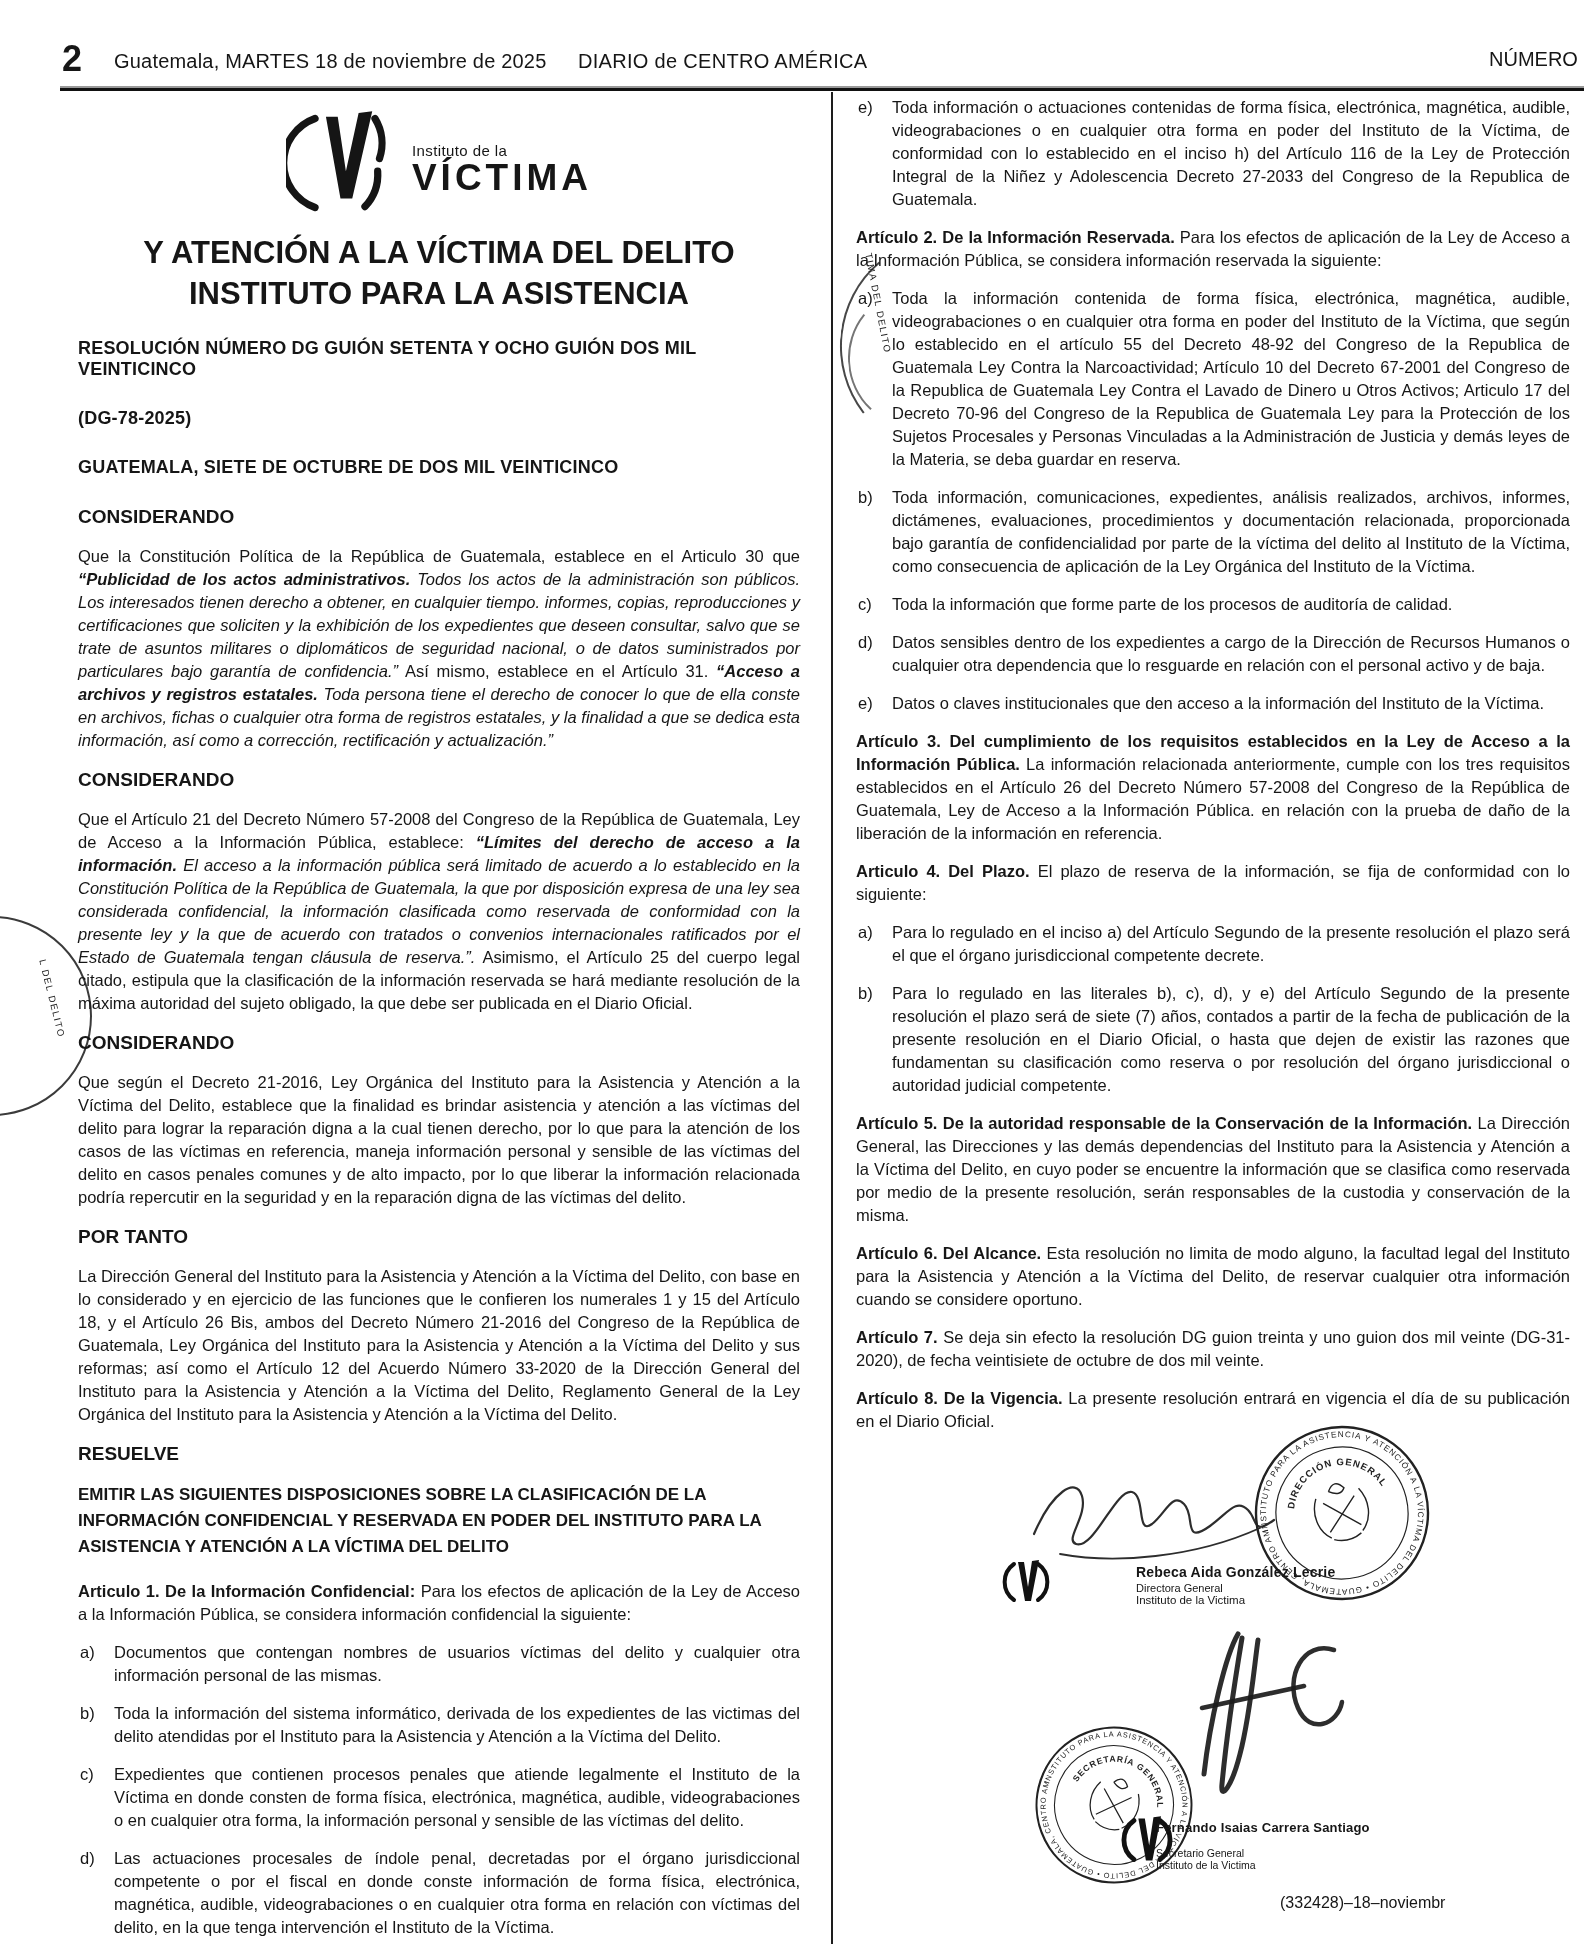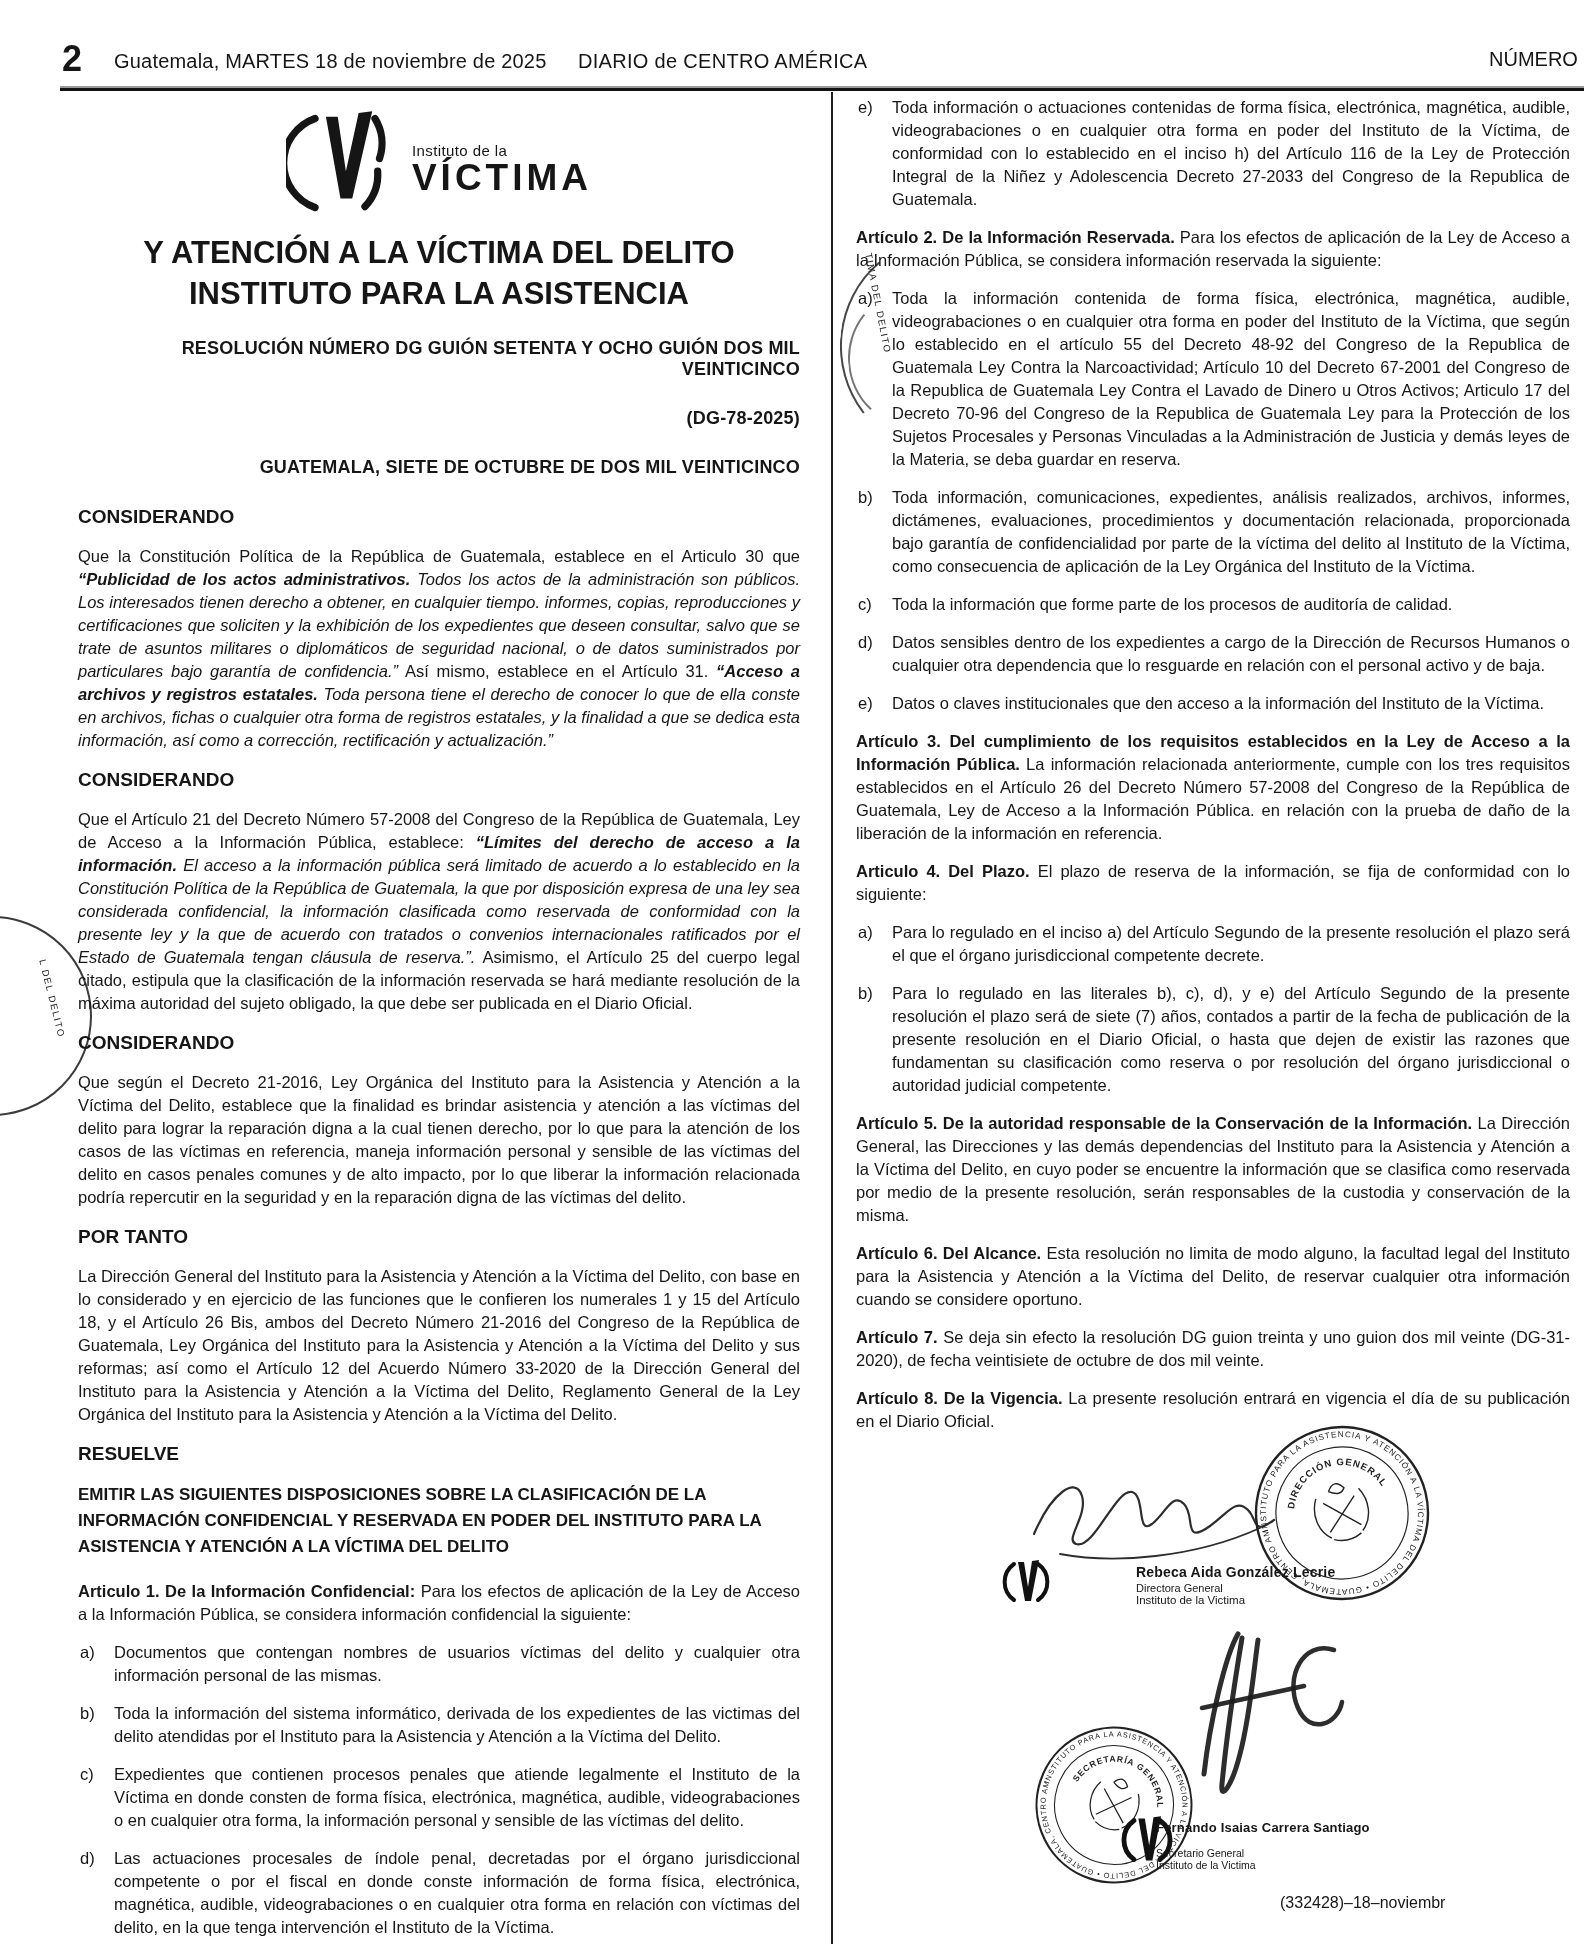--- a/index.html
+++ b/index.html
@@ -24,21 +24,21 @@
   .li .m{position:absolute;left:2px;top:0;}
   .seg-b{font-weight:bold;}
   .seg-i{font-style:italic;}
   .seg-bi{font-weight:bold;font-style:italic;}
   
   .logo-row{display:flex;justify-content:center;align-items:center;margin:8px 0 10px;}
   .logo-text{margin-left:8px;margin-top:14px;}
   .logo-pre{font-size:15px;letter-spacing:.4px;}
   .logo-name{font-size:37px;font-weight:bold;letter-spacing:4px;margin-top:-2px;}
   .doc-title{font-size:31px;line-height:41px;font-weight:bold;text-align:center;margin:4px 0 24px;}
-  .res-line{font-size:18px;font-weight:bold;text-align:right;margin:0 0 28px;letter-spacing:.2px;}
+  .res-line{font-size:18px;font-weight:bold;text-align:left;margin:0 0 28px;letter-spacing:.2px;}
   
   .abs{position:absolute;}
   .pub-line{font-size:17px;font-weight:bold;margin:4px 0;}
   .sig-block{position:absolute;text-align:left;}
   .sig-name{font-size:14px;font-weight:bold;letter-spacing:.2px;}
   .sig-role{font-size:11px;margin-top:2px;}
   .sig-org{font-size:11.5px;}
   .sig-stroke{stroke:#1b1b1b;fill:none;stroke-linecap:round;stroke-linejoin:round;opacity:.92;}
   .stamp circle{fill:none;stroke:#222;}
   .stamp text{fill:#222;letter-spacing:1px;}

